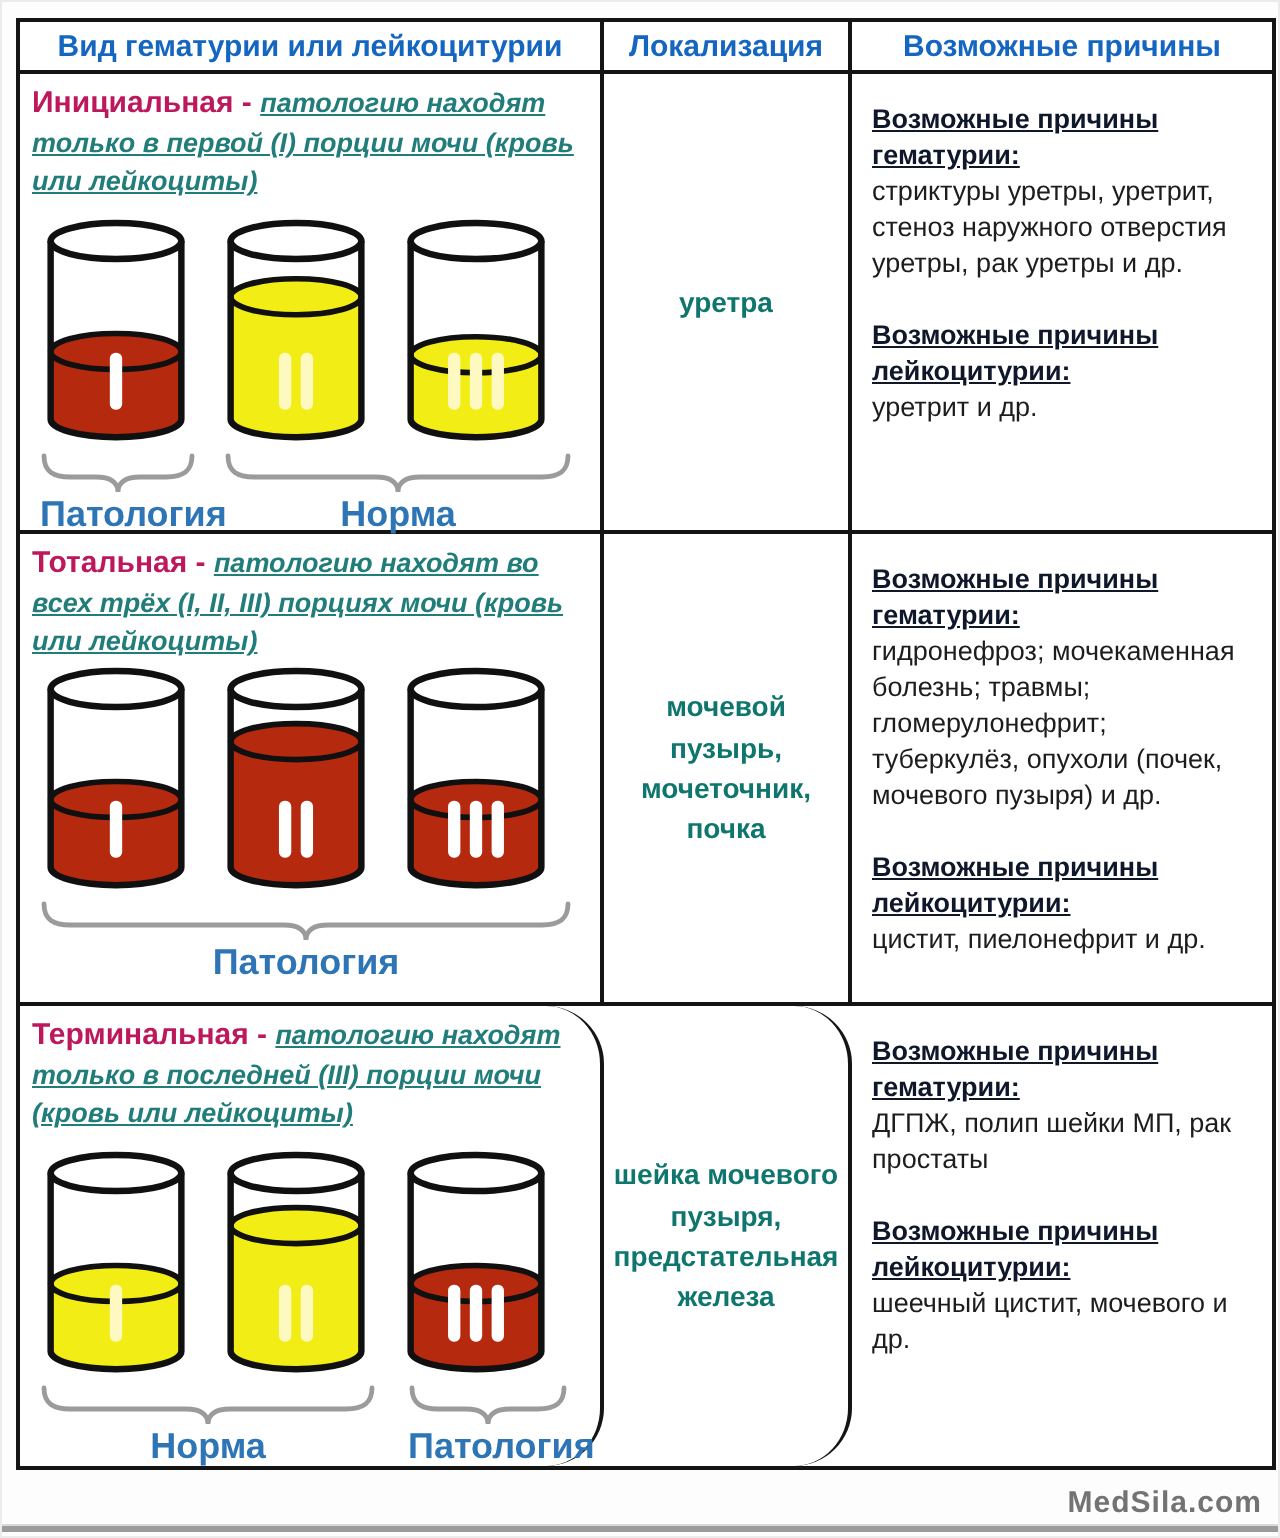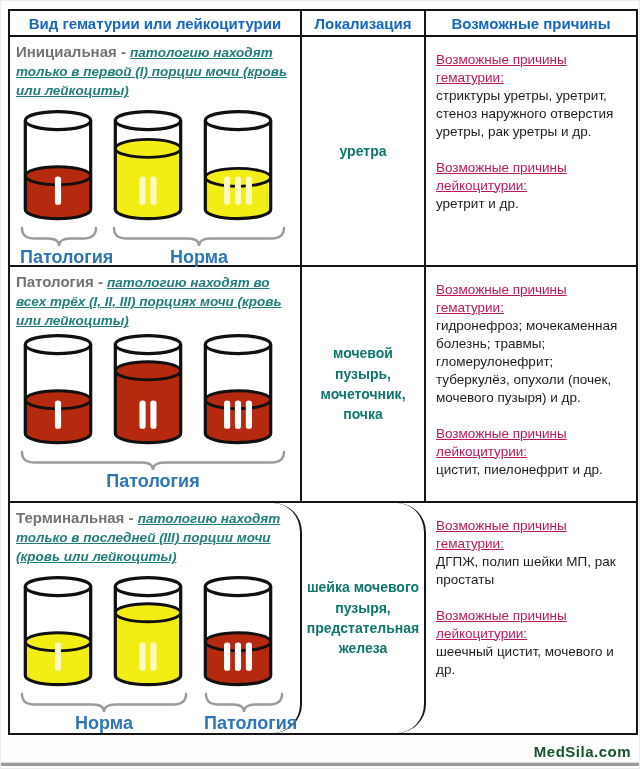--- a/index.html
+++ b/index.html
@@ -7,37 +7,37 @@
   .table{position:absolute;left:7px;top:8px;width:626px;border:2px solid #141414;background:#fff;
          display:grid;grid-template-columns:292px 124px 1fr;}
   .cell{border-right:2px solid #141414;border-bottom:2px solid #141414;box-sizing:border-box;background:#fff;}
   .cell.last{border-right:none;}
   .cell.bottomrow{border-bottom:none;border-radius:29px;}
   .hcell{height:26px;display:flex;align-items:center;justify-content:center;
          color:#1566c0;font-weight:bold;font-size:15px;}
   .col1{position:relative;height:230px;padding:4px 6px 0 6px;}
   .col1.r2{height:236px;}
   .typeline{margin:0;font-size:13.5px;line-height:1.42;}
-  .typename{color:#737373;font-weight:bold;font-size:15px;font-style:normal;}
+  .typename{color:#be185d;font-weight:bold;font-size:15px;font-style:normal;}
   .typedesc{color:#217d7a;font-style:italic;text-decoration:underline;font-weight:bold;font-size:13.5px;}
   .cups{position:absolute;left:6px;top:72px;width:280px;display:flex;gap:18px;padding-left:6px;}
   .cups.r2{top:66px;}
   .cup{width:72px;height:114px;}
   .braces{position:absolute;left:6px;top:188px;width:280px;height:42px;}
   .braces.r2{top:182px;}
   .brace{position:absolute;top:0;text-align:center;}
   .brace-svg{width:100%;height:22px;}
   .brace-label{color:#2e75b6;font-weight:bold;font-size:18px;margin-top:0px;white-space:nowrap;}
   .col2{display:flex;align-items:center;justify-content:center;text-align:center;padding:4px;}
   .loc{font-weight:bold;font-size:14px;color:#0f766e;line-height:1.45;word-break:break-word;}
   .col3{padding:14px 10px 0 10px;font-size:13.5px;color:#1d1d1d;line-height:1.33;}
-  .cause-heading{font-weight:normal;text-decoration:underline;color:#be185d;}
+  .cause-heading{font-weight:bold;text-decoration:underline;color:#0f172a;}
   .cause-text{margin:0 0 18px 0;}
   .cause-text.lastblock{margin-bottom:0;}
-  .watermark{position:absolute;right:8px;top:742px;font-weight:bold;font-size:15px;color:#14532d;letter-spacing:0.5px;}
+  .watermark{position:absolute;right:8px;top:742px;font-weight:bold;font-size:15px;color:#737373;letter-spacing:0.5px;}
   .bottom-rule{position:absolute;left:0;bottom:2px;width:100%;height:5px;
                background:linear-gradient(#ffffff 0 1px,#d9d9d9 1px 2px,#9b9b9b 2px 5px);}
 </style>
 </head>
 <body>
 
 <div class="page">
   <div class="table">
 
     <div class="cell hcell">Вид гематурии или лейкоцитурии</div>
@@ -96,21 +96,21 @@
       <div class="loc">уретра</div>
     </div>
     <div class="cell col3 last">
       <div class="cause-heading">Возможные причины гематурии:</div>
       <p class="cause-text">стриктуры уретры, уретрит, стеноз наружного отверстия уретры, рак уретры и др.</p>
       <div class="cause-heading">Возможные причины лейкоцитурии:</div>
       <p class="cause-text lastblock">уретрит и др.</p>
     </div>
 
     <div class="cell col1 r2">
-      <p class="typeline"><span class="typename">Патология - </span><span class="typedesc">патологию находят во всех трёх (I, II, III) порциях мочи (кровь или лейкоциты)</span></p>
+      <p class="typeline"><span class="typename">Тотальная - </span><span class="typedesc">патологию находят во всех трёх (I, II, III) порциях мочи (кровь или лейкоциты)</span></p>
       <div class="cups r2">
         <div class="cup"><svg width="72" height="114" viewBox="0 0 76 118">
      <path d="M 3.5 11 L 3.5 105 A 34.5 9.5 0 0 0 72.5 105 L 72.5 11 Z" fill="#ffffff"></path>
      <path d="M 3.5 69.30000000000001 L 3.5 105 A 34.5 9.5 0 0 0 72.5 105 L 72.5 69.30000000000001 Z" fill="#b5290f"></path>
      <ellipse cx="38" cy="69.30000000000001" rx="34.5" ry="9.5" fill="#b5290f" stroke="#101010" stroke-width="3"></ellipse>
      <rect x="34.75" y="70" width="6.5" height="30" rx="3" fill="#ffffff"></rect>
      <path d="M 3.5 11 L 3.5 105 A 34.5 9.5 0 0 0 72.5 105 L 72.5 11" fill="none" stroke="#101010" stroke-width="3.4"></path>
      <ellipse cx="38" cy="11" rx="34.5" ry="9.5" fill="#ffffff" stroke="#101010" stroke-width="3.4"></ellipse>
    </svg></div>
         <div class="cup"><svg width="72" height="114" viewBox="0 0 76 118">

